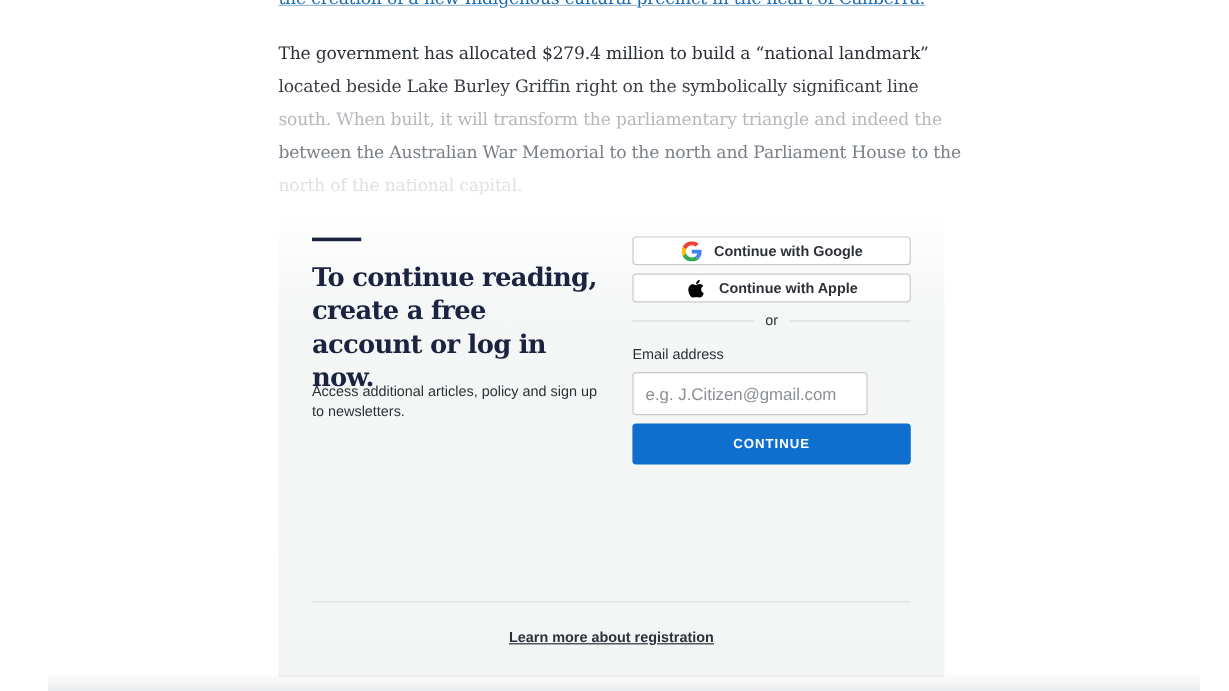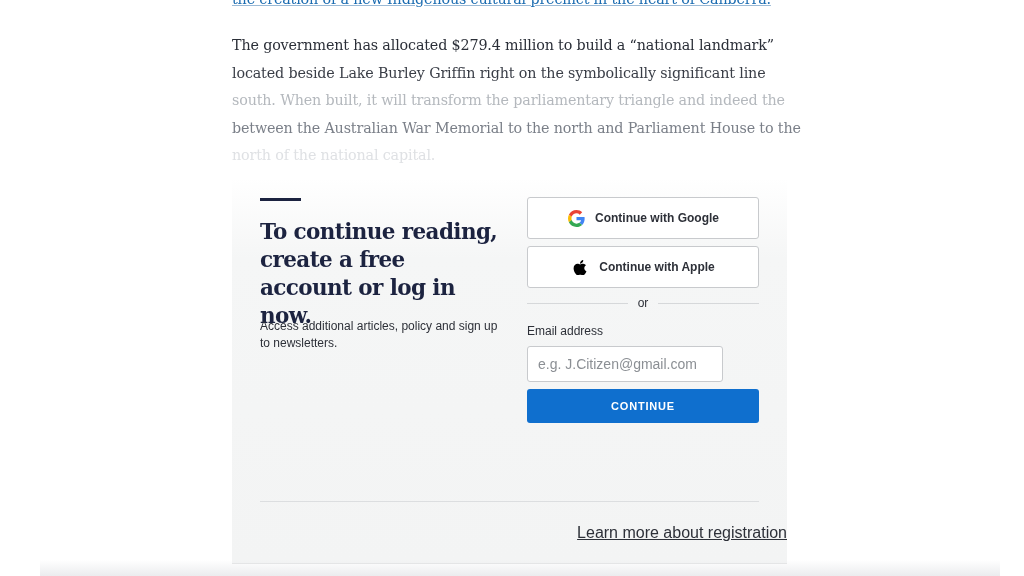--- a/index.html
+++ b/index.html
@@ -46,21 +46,21 @@
       letter-spacing: -0.6px;
     }
     .subtext {
       position: absolute; left: 28px; top: 140px; width: 240px;
       font-size: 12px; line-height: 17px; color: #2d3038;
     }
 
     .right-col { position: absolute; left: 295px; top: 19px; width: 232px; }
     .sso-btn {
       display: flex; align-items: center; justify-content: center;
-      width: 232px; height: 42px; background: #ffffff;
+      width: 232px; height: 24px; background: #ffffff;
       border: 1px solid #c8cacd; border-radius: 3px;
       font-size: 12px; font-weight: bold; color: #2d3038;
       cursor: pointer; margin-bottom: 7px;
     }
     .sso-btn .icon { width: 18px; height: 18px; margin-right: 10px; display: inline-flex; align-items: center; justify-content: center; }
     .divider {
       position: relative; height: 16px; margin-top: 2px;
       display: flex; align-items: center;
     }
     .divider .line { flex: 1; height: 1px; background: #d6d8da; }
@@ -87,22 +87,22 @@
       margin-top: 16px; width: 232px; text-align: center;
       font-size: 10.5px; line-height: 15.5px; color: #2d3038;
     }
     .legal a { color: #1a6bb0; text-decoration: none; }
 
     .bottom-rule {
       position: absolute; left: 28px; top: 323px; width: 499px; height: 1px;
       background: #dcdee0;
     }
     .learn-more {
-      position: absolute; left: 0; top: 346px; width: 555px; text-align: right;
-      font-size: 16px; color: #2d3038;
+      position: absolute; left: 0; top: 346px; width: 555px; text-align: center;
+      font-size: 12px; color: #2d3038; font-weight: bold;
     }
     .learn-more a { color: #2d3038; text-decoration: underline; }
 
     .bottom-shadow {
       position: absolute; left: 40px; top: 560px; width: 960px; height: 16px;
       background: linear-gradient(to bottom, rgba(240,241,242,0) 0%, #ebecee 100%);
     }
   </style>
 </head>
 <body>

